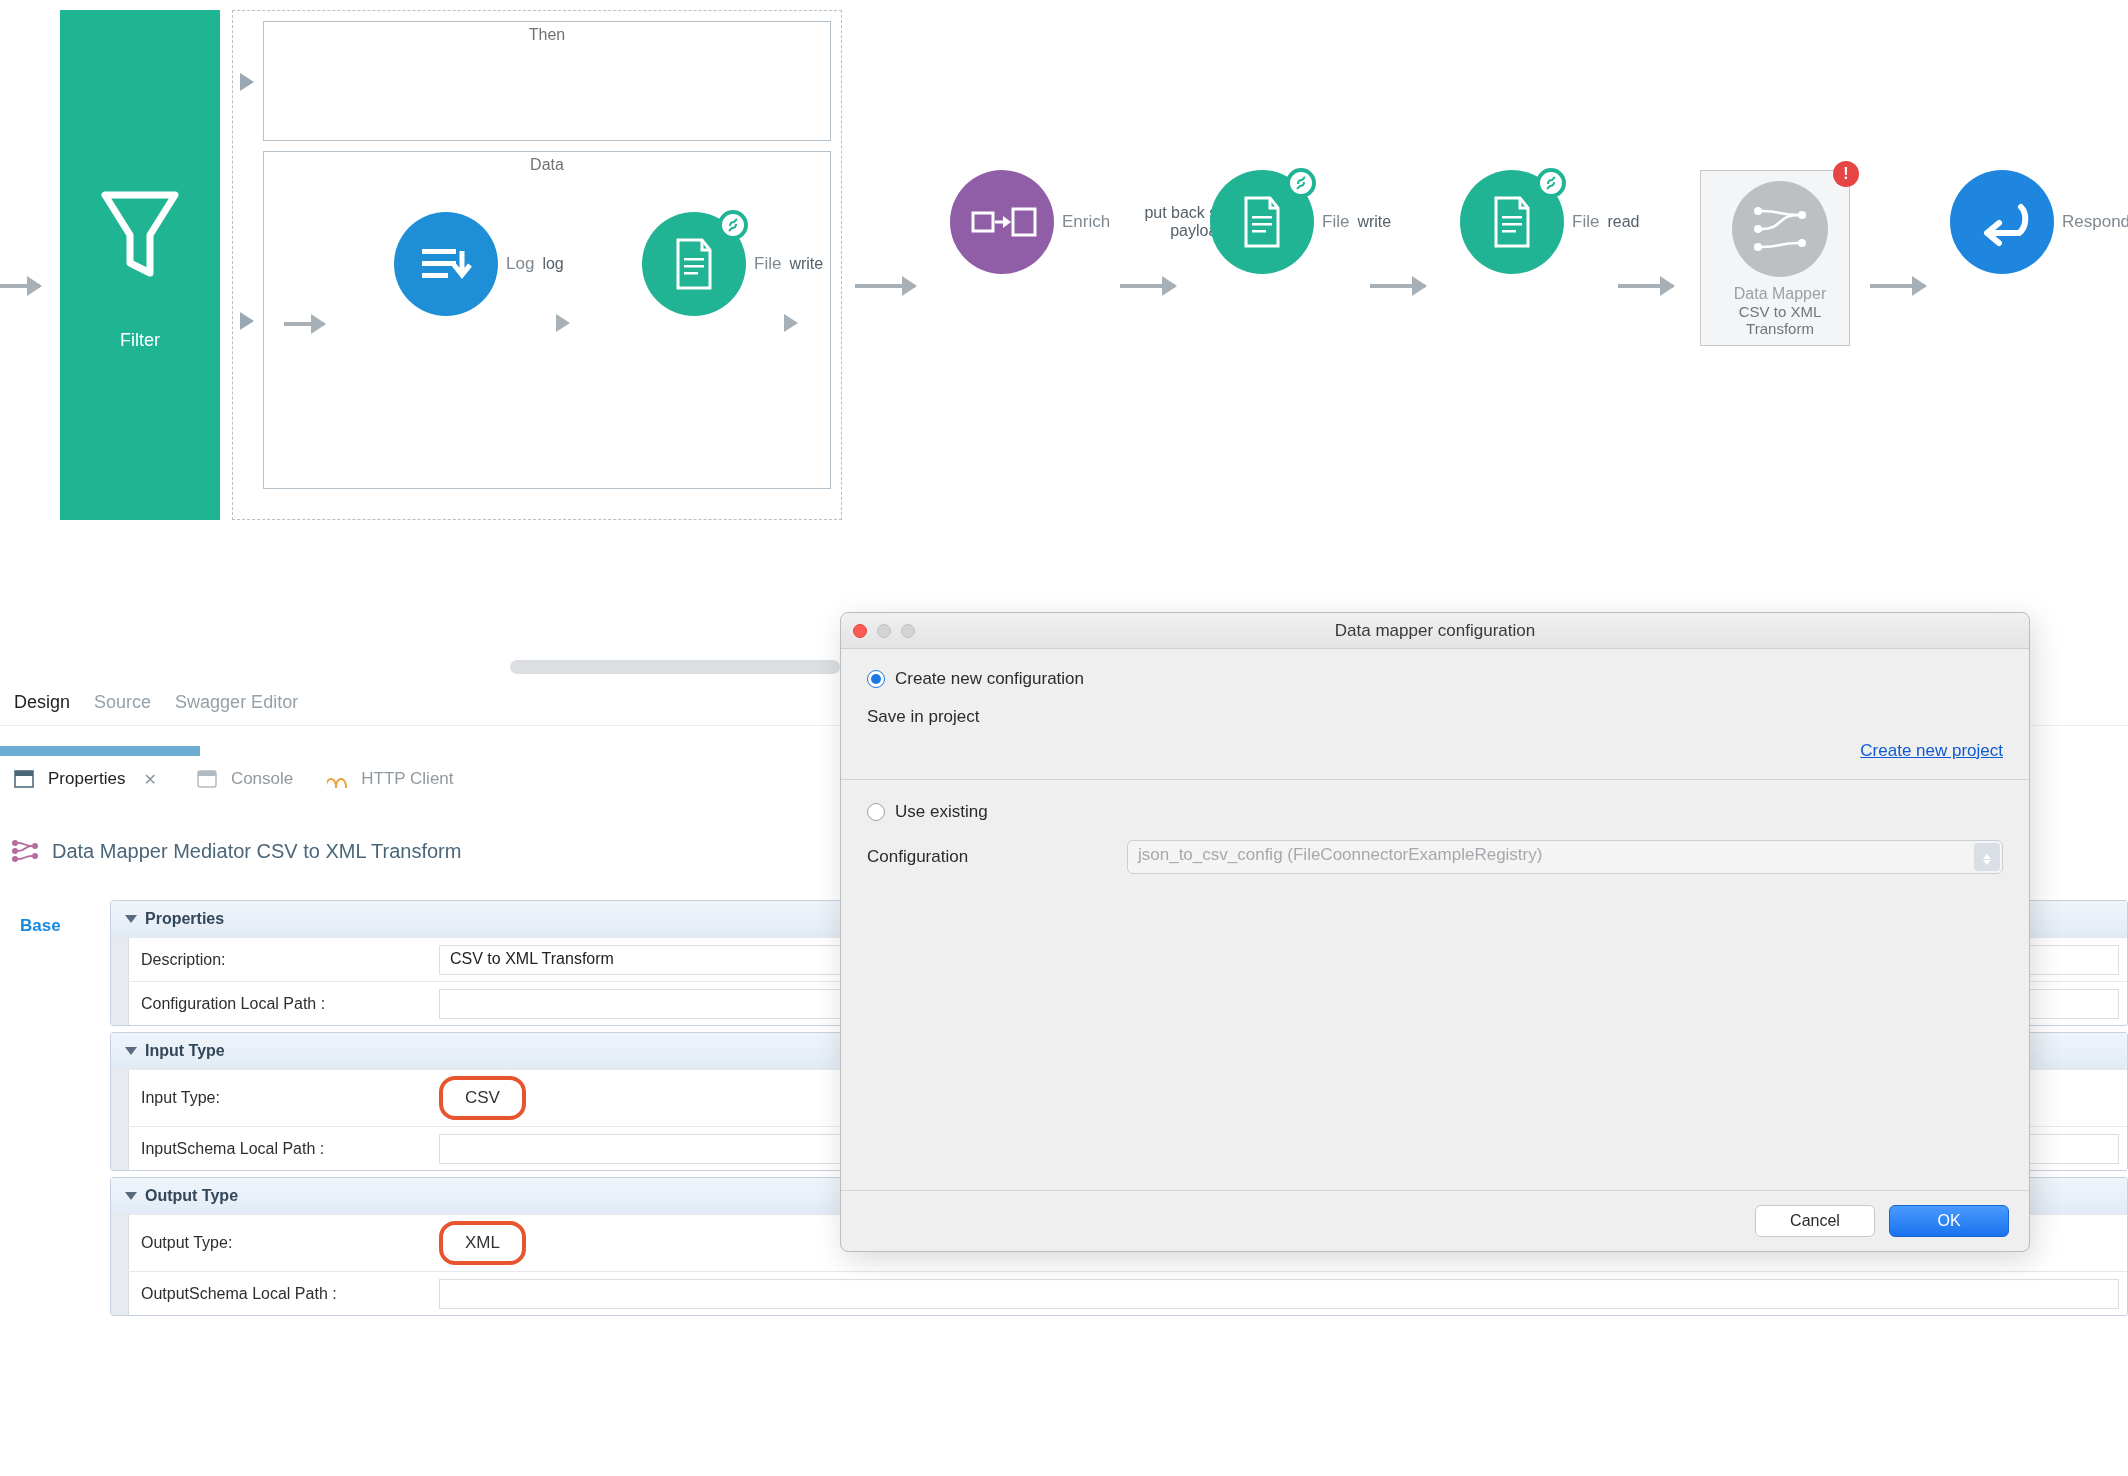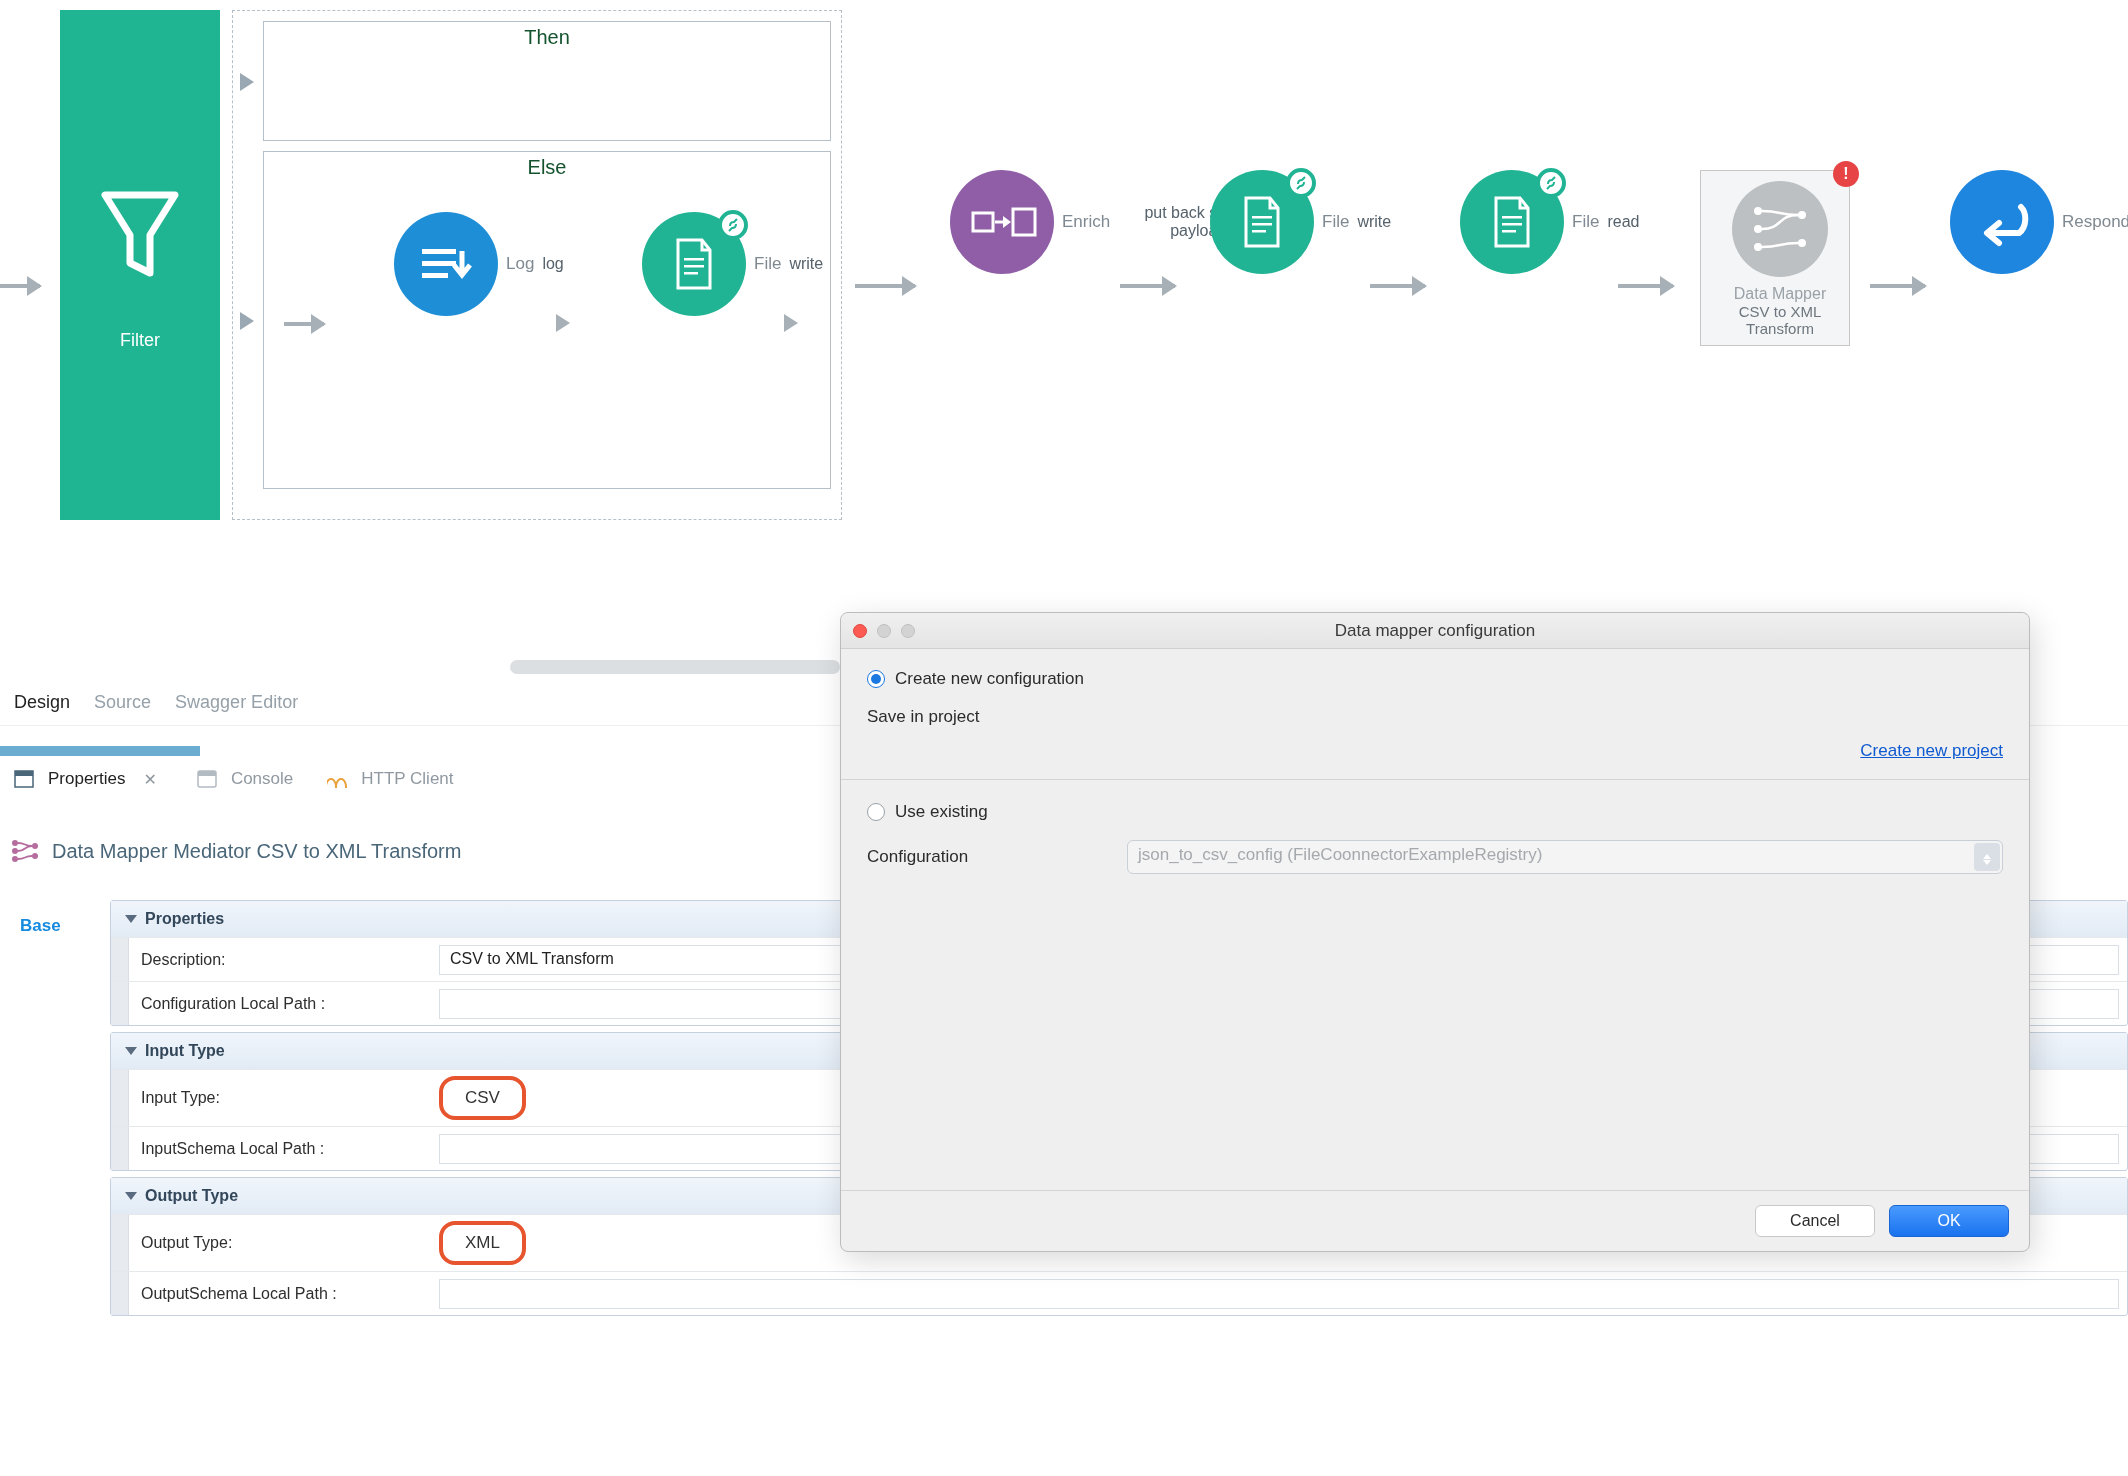--- a/index.html
+++ b/index.html
@@ -39,21 +39,21 @@
     position: absolute;
     left: 232px; top: 10px;
     width: 610px; height: 510px;
     border: 1px dashed #b5c0c9;
   }
   .branch {
     border: 1px solid #b5c0c9;
     margin: 10px 10px 0 30px;
     position: relative;
   }
-  .branch-label { text-align:center; font-size:20px; color:#14532d; padding:4px 0; border-bottom: none;}
+  .branch-label { text-align:center; font-size:16px; color:#737373; padding:4px 0; border-bottom: none;}
   .branch-then { height: 120px; }
   .branch-else { height: 338px; }
   .branch-tri {
     position:absolute; left:-24px; top:calc(50% - 8px);
     width:0; height:0;
     border-top:9px solid transparent;
     border-bottom:9px solid transparent;
     border-left:14px solid #99a8b2;
   }
 
@@ -280,21 +280,21 @@
     <div class="filter-label">Filter</div>
   </div>
 
   <div class="branch-container">
     <div class="branch branch-then">
       <span class="branch-tri"></span>
       <div class="branch-label">Then</div>
     </div>
     <div class="branch branch-else">
       <span class="branch-tri"></span>
-      <div class="branch-label">Else</div>
+      <div class="branch-label">Data</div>
 
       <div class="arrow short" style="left:20px; top:170px;"></div>
 
       <div class="node" style="left:130px; top:60px;">
         <div class="circle c-blue">
           <svg width="56" height="50" viewBox="0 0 56 50">
             <rect x="4" y="10" width="34" height="5" fill="#fff"></rect>
             <rect x="4" y="22" width="34" height="5" fill="#fff"></rect>
             <rect x="4" y="34" width="26" height="5" fill="#fff"></rect>
             <path d="M44 12 V34 M36 26 L44 36 L52 26" fill="none" stroke="#fff" stroke-width="5"></path>

